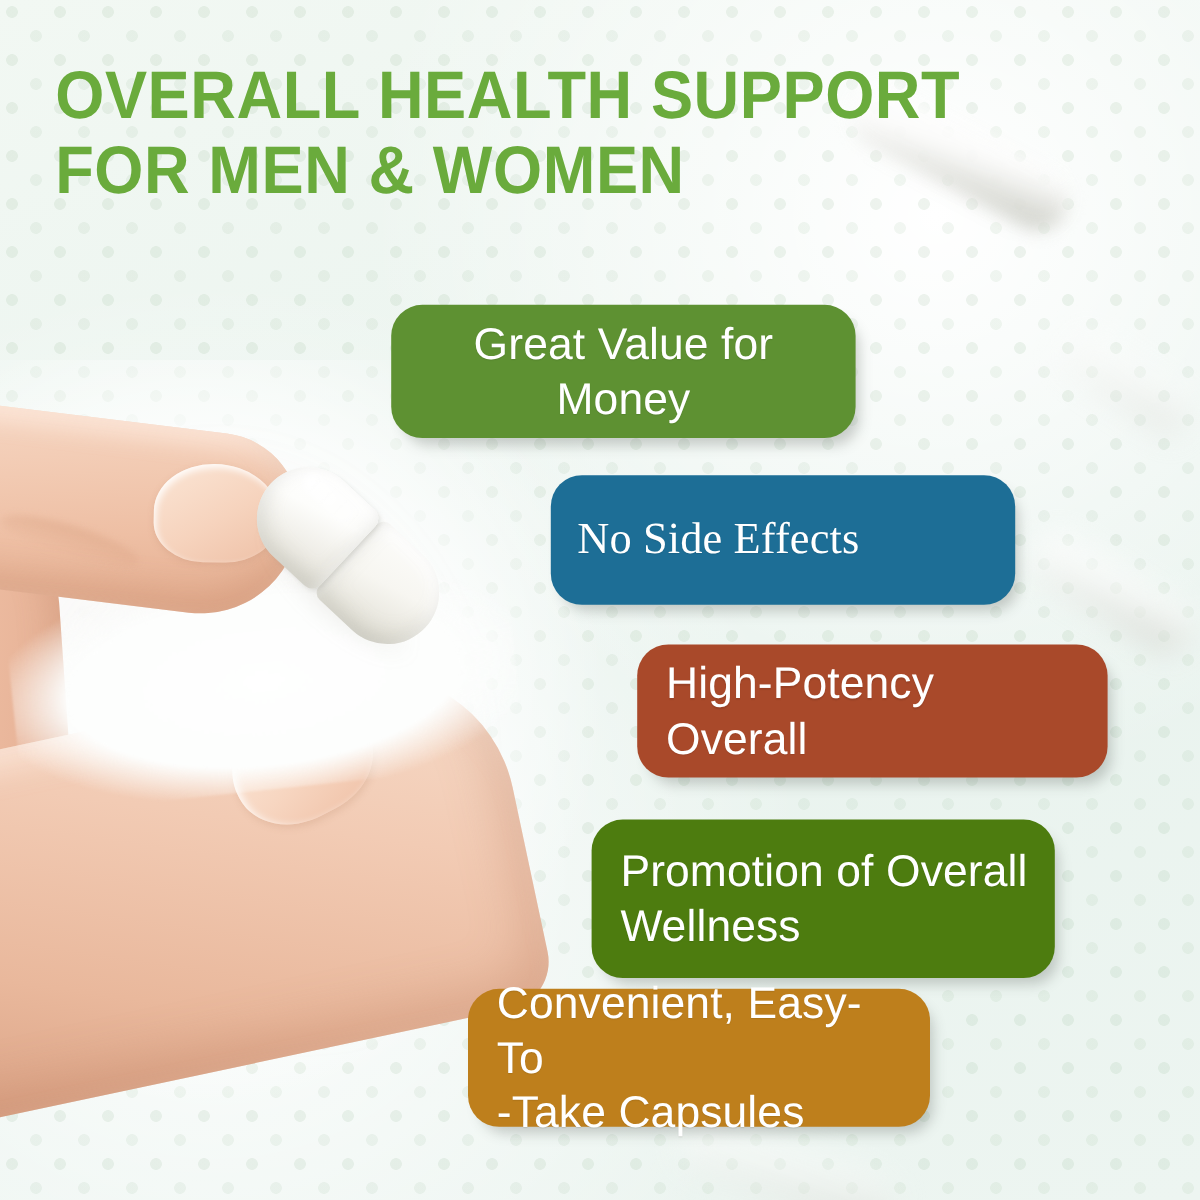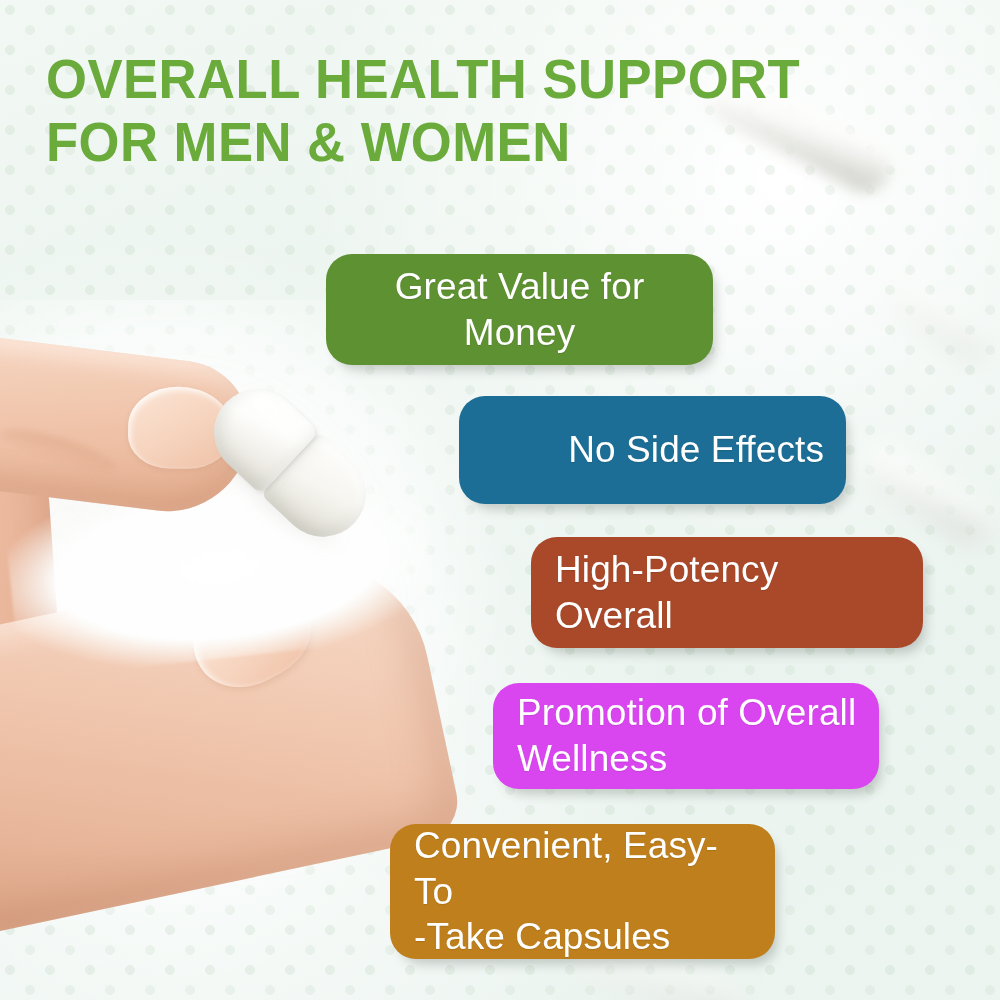--- a/index.html
+++ b/index.html
@@ -79,21 +79,21 @@
     color: #ffffff;
     display: flex;
     align-items: center;
     font-size: 37px;
     line-height: 1.24;
     letter-spacing: 0.1px;
     padding: 6px 22px 6px 24px;
     box-shadow: 6px 9px 11px -4px rgba(60,70,60,0.26);
     text-shadow: 0 1px 1px rgba(0,0,0,0.10);
   }
-  .badge.center { justify-content: flex-end; text-align: center; padding-left: 22px; }
+  .badge.center { justify-content: flex-start; text-align: center; padding-left: 22px; }
   .badge .label { display: block; white-space: pre-line; }
 
   
   .hand-wrap {
     position: absolute;
     left: -10px;
     top: 330px;
     width: 470px;
     height: 560px;
   }
@@ -274,29 +274,29 @@
       <div class="capsule-half cap"></div>
       <div class="capsule-half body"></div>
       <div class="capsule-gloss"></div>
     </div>
   </div>
 
   <div id="badge-layer">
       <div class="badge center" style="left: 326px; top: 254px; width: 387px; height: 111px; background: rgb(94, 145, 50);">
         <span class="label">Great Value for Money</span>
       </div>
-      <div class="badge center" style="left: 459px; top: 396px; width: 387px; height: 108px; background: rgb(29, 110, 150);">
+      <div class="badge center" style="left: 459px; top: 396px; width: 387px; height: 108px; background: rgb(29, 110, 150); font-family: Liberation Serif, serif;">
         <span class="label">No Side Effects</span>
       </div>
       <div class="badge" style="left: 531px; top: 537px; width: 392px; height: 111px; background: rgb(169, 73, 42);">
         <span class="label">High-Potency Overall</span>
       </div>
-      <div class="badge" style="left: 493px; top: 683px; width: 386px; height: 106px; background: #d946ef;">
+      <div class="badge" style="left: 493px; top: 683px; width: 386px; height: 132px; background: #4d7c0f;">
         <span class="label">Promotion of Overall
 Wellness</span>
       </div>
-      <div class="badge" style="left: 390px; top: 824px; width: 385px; height: 135px; background: rgb(190, 127, 28);">
+      <div class="badge" style="left: 390px; top: 824px; width: 385px; height: 115px; background: rgb(190, 127, 28);">
         <span class="label">Convenient, Easy-To
 -Take Capsules</span>
       </div>
     </div>
 
 </div>
 
 </body></html>

